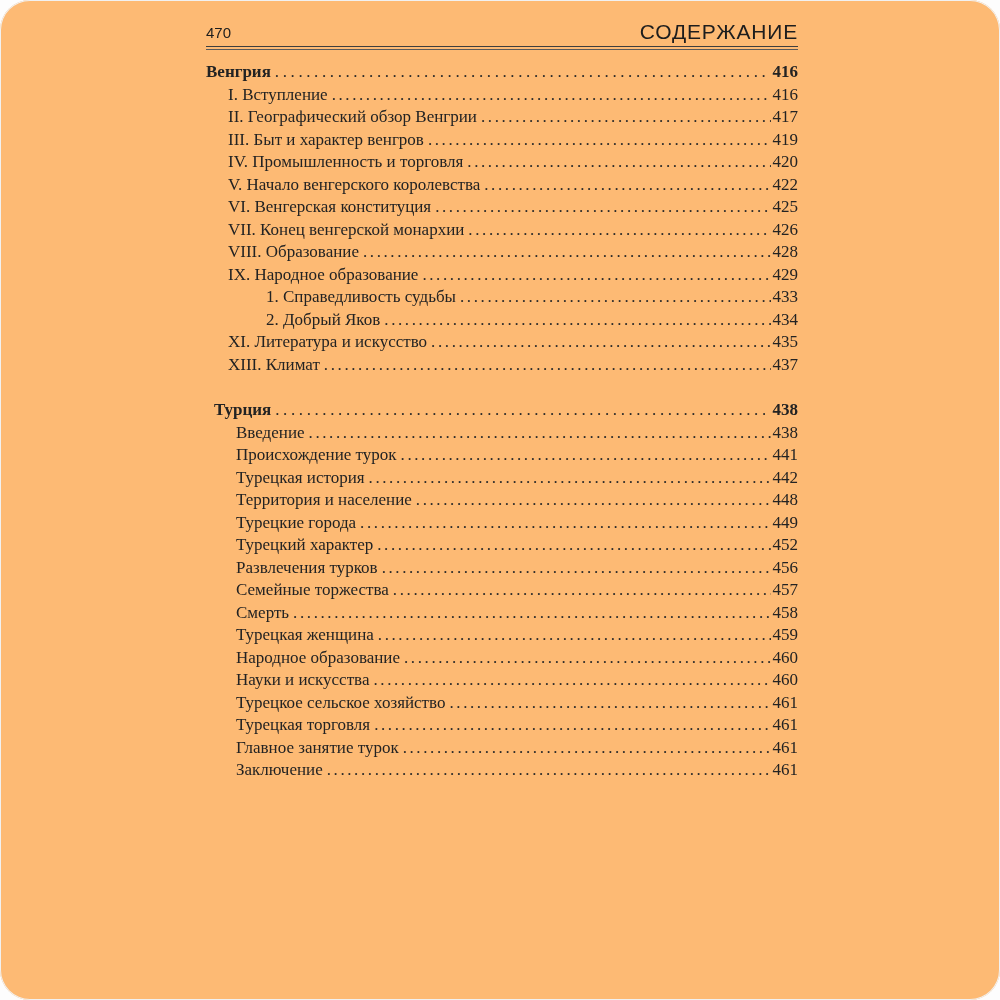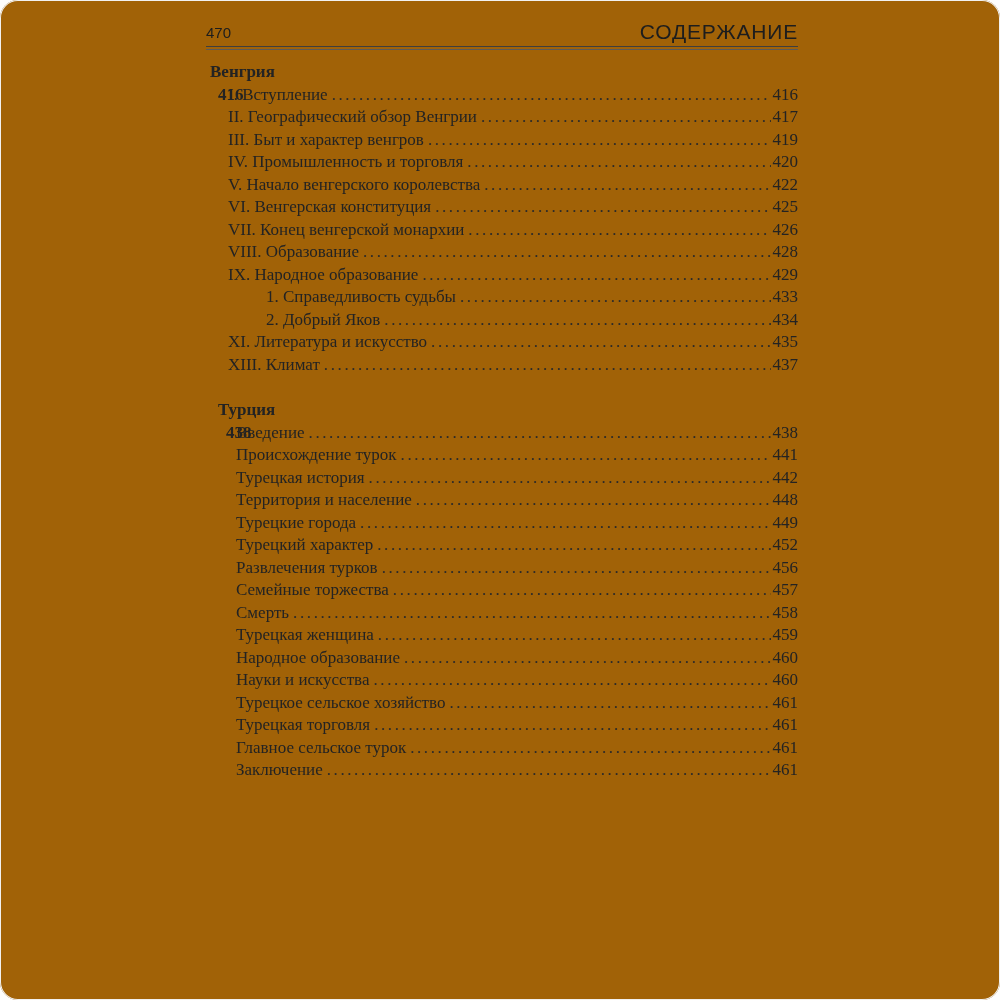--- a/index.html
+++ b/index.html
@@ -7,22 +7,22 @@
   body {
     background: #fdfdfd;
     font-family: "Liberation Serif", "DejaVu Serif", serif;
     color: #232323;
     position: relative;
     overflow: hidden;
   }
   .sheet {
     position: absolute;
     inset: 0;
-    background: #a16207;
-    border-radius: 18px;
+    background: #fdba74;
+    border-radius: 30px;
     box-shadow: inset 0 0 0 1px #f1f1f1;
     text-decoration: underline;
   }
   .content {
     position: absolute;
     left: 206px;
     top: 20px;
     width: 592px;
   }
   .running-head-row {
@@ -74,21 +74,21 @@
   .row .dots::after {
     content: "..................................................................................................................................";
     letter-spacing: 2.6px;
     color: #2a2a2a;
   }
   .row .pg {
     flex: 0 0 auto;
     text-align: center;
     padding-left: 2px;
   }
-  .row.chapter { font-weight: bold; flex-direction: column; }
+  .row.chapter { font-weight: bold; }
   .row.chapter .dots::after { letter-spacing: 3.6px; font-weight: normal; }
   .row.chapter .pg { padding-left: 8px; }
   .row.lvl1 { padding-left: 22px; }
   .row.lvl2 { padding-left: 60px; }
   .section + .section { margin-top: 23px; margin-left: 8px; }
 </style>
 </head>
 <body>
 
 <div class="sheet">
@@ -241,21 +241,21 @@
             <span class="label">Турецкое сельское хозяйство</span>
             <span class="dots"></span>
             <span class="pg">461</span>
           </div>
           <div class="row lvl1">
             <span class="label">Турецкая торговля</span>
             <span class="dots"></span>
             <span class="pg">461</span>
           </div>
           <div class="row lvl1">
-            <span class="label">Главное сельское турок</span>
+            <span class="label">Главное занятие турок</span>
             <span class="dots"></span>
             <span class="pg">461</span>
           </div>
           <div class="row lvl1">
             <span class="label">Заключение</span>
             <span class="dots"></span>
             <span class="pg">461</span>
           </div>
         </div>
       </div>

